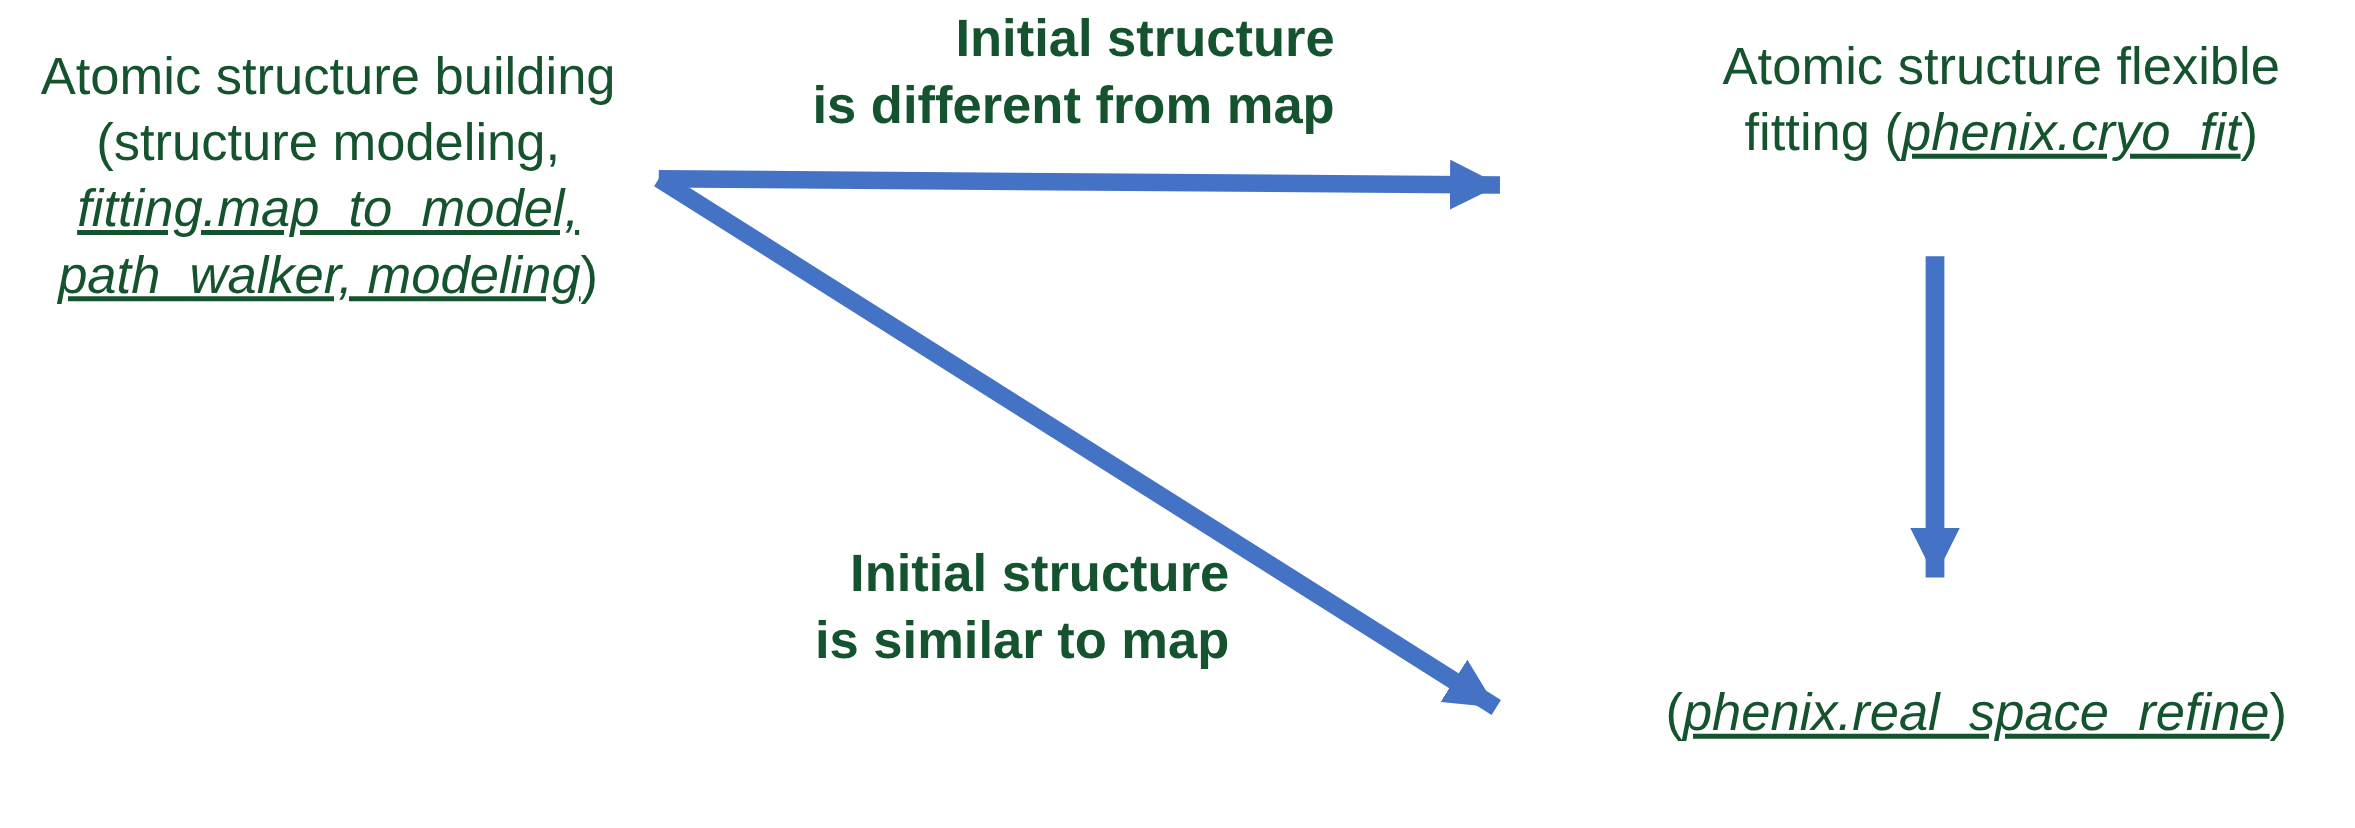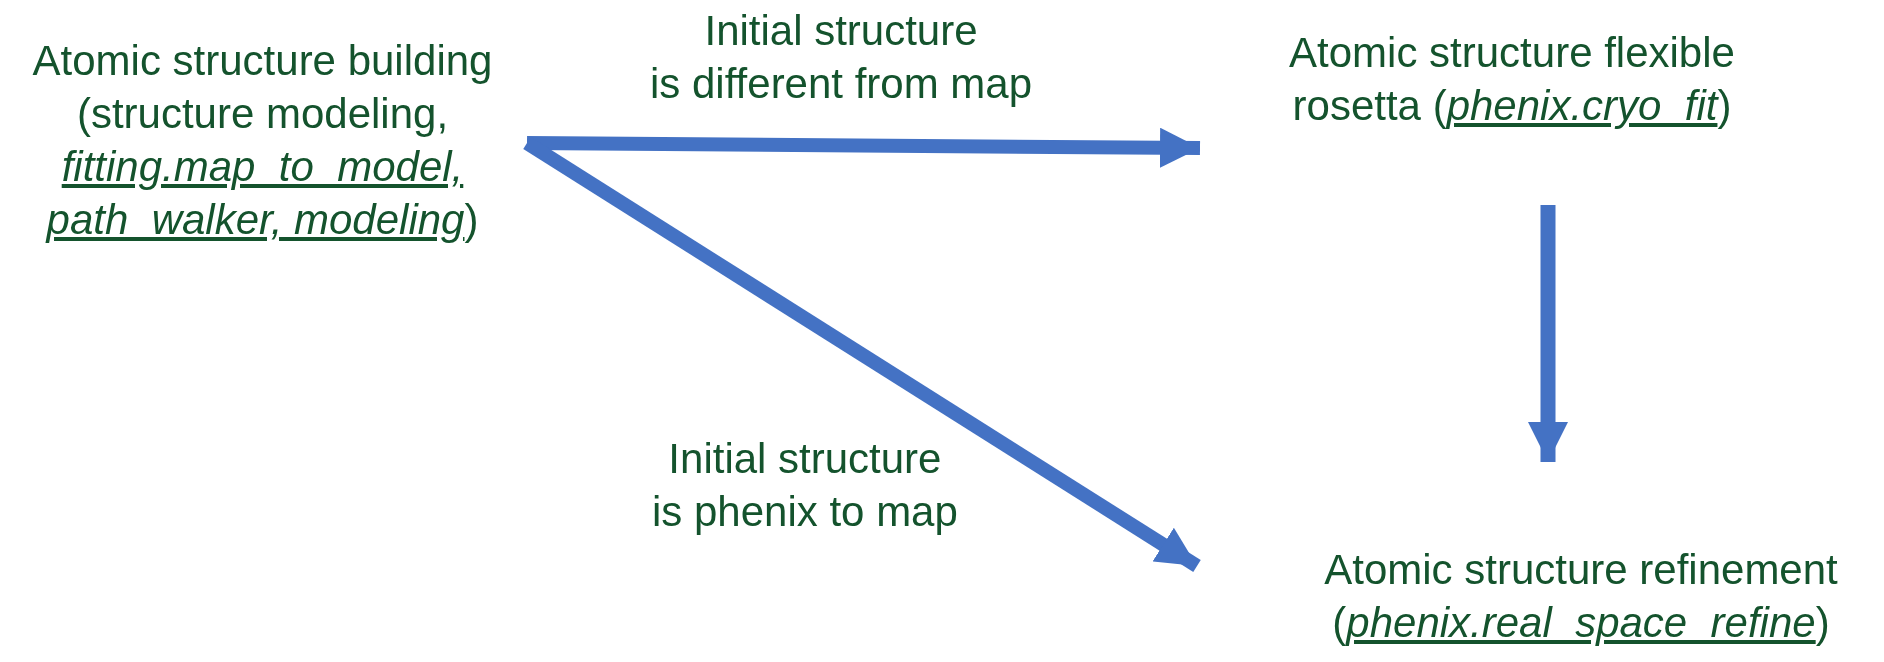--- a/index.html
+++ b/index.html
@@ -26,21 +26,22 @@
   .node, .edge-label {
     position: absolute;
     font-size: 42px;
     line-height: 53px;
     white-space: nowrap;
   }
   .node {
     text-align: center;
   }
   .edge-label {
-    text-align: center;
+    text-align: right;
+    font-weight: bold;
   }
   .it {
     font-style: italic;
     text-decoration: underline;
   }
   .node div, .edge-label div {
     height: 53px;
   }
 </style>
 </head>
@@ -70,30 +71,29 @@
     </div>
   </div>
 
   <div class="edge-label" style="left:650px; top:4px;">
     <div>Initial structure</div>
     <div>is different from map</div>
   </div>
 
   <div class="edge-label" style="left:652px; top:432px;">
     <div>Initial structure</div>
-    <div>is phenix to map</div>
+    <div>is similar to map</div>
   </div>
 
-  <div class="node" style="left:1232px; top:26px; width:560px;">
+  <div class="node" style="left:1321px; top:26px; width:560px;">
     <div>Atomic structure flexible</div>
     <div>
-      <span>rosetta (</span><span class="it">phenix.cryo_fit</span><span>)</span>
+      <span>fitting (</span><span class="it">phenix.cryo_fit</span><span>)</span>
     </div>
   </div>
 
   <div class="node" style="left:1285px; top:543px; width:592px;">
-    <div>Atomic structure refinement</div>
     <div>
       <span>(</span><span class="it">phenix.real_space_refine</span><span>)</span>
     </div>
   </div>
 
 </div>
 
 </body></html>

